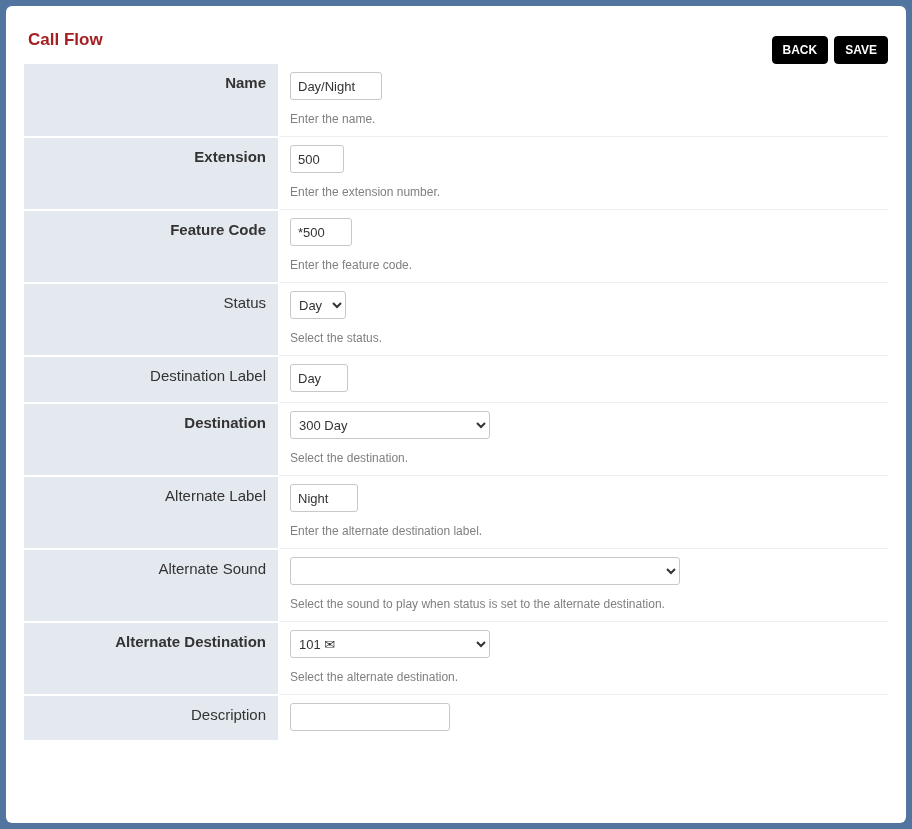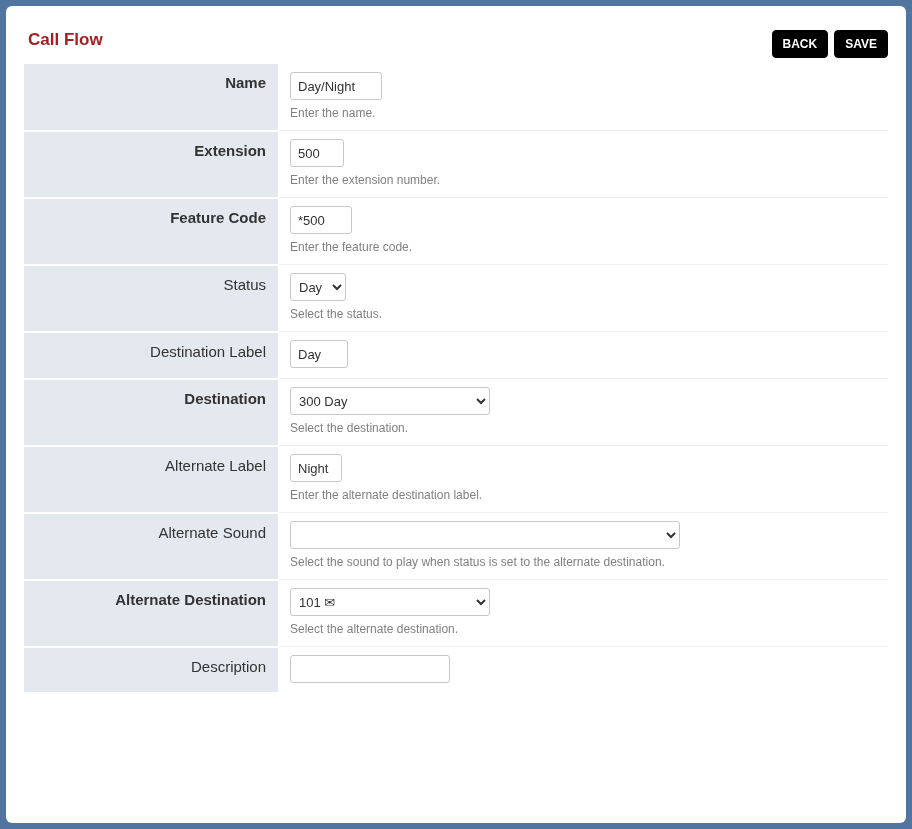--- a/index.html
+++ b/index.html
@@ -16,21 +16,21 @@
   }
   .panel {
     width: 100%; height: 100%;
     background: #ffffff;
     border-radius: 6px;
     padding: 18px 18px 18px 18px;
     position: relative;
   }
   .header-row {
     display: flex;
-    align-items: center;
+    align-items: flex-end;
     justify-content: space-between;
   }
   .page-title {
     color: #a41e22;
     font-size: 17px;
     font-weight: bold;
     margin: 6px 0 14px 4px;
   }
   .btn-group { display: flex; gap: 6px; }
   .btn {
@@ -64,21 +64,21 @@
     font-weight: bold;
   }
   td.label-cell.plain { font-weight: normal; color:#333; }
   td.value-cell {
     padding: 8px 10px 10px 10px;
     vertical-align: top;
   }
   .help-text {
     color: #808080;
     font-size: 12px;
-    margin-top: 6px;
+    margin-top: 12px;
   }
   input.text-input, select.select-input {
     font-family: Arial, Helvetica, sans-serif;
     font-size: 13px;
     padding: 5px 7px;
     border: 1px solid #c8c8c8;
     border-radius: 3px;
     background: #ffffff;
     color: #333;
     height: 28px;
@@ -87,21 +87,21 @@
     padding: 4px 4px;
   }
   .w-name { width: 92px; }
   .w-ext { width: 54px; }
   .w-feat { width: 62px; }
   .w-status { width: 56px; }
   .w-pin { width: 160px; }
   .w-destlbl { width: 58px; }
   .w-sound { width: 390px; }
   .w-dest { width: 200px; }
-  .w-altlbl { width: 52px; }
+  .w-altlbl { width: 68px; }
   .w-desc { width: 160px; }
 </style>
 </head>
 <body>
 
 <div class="outer">
   <div class="panel">
 
     <div class="header-row">
       <div class="page-title">Call Flow</div>

